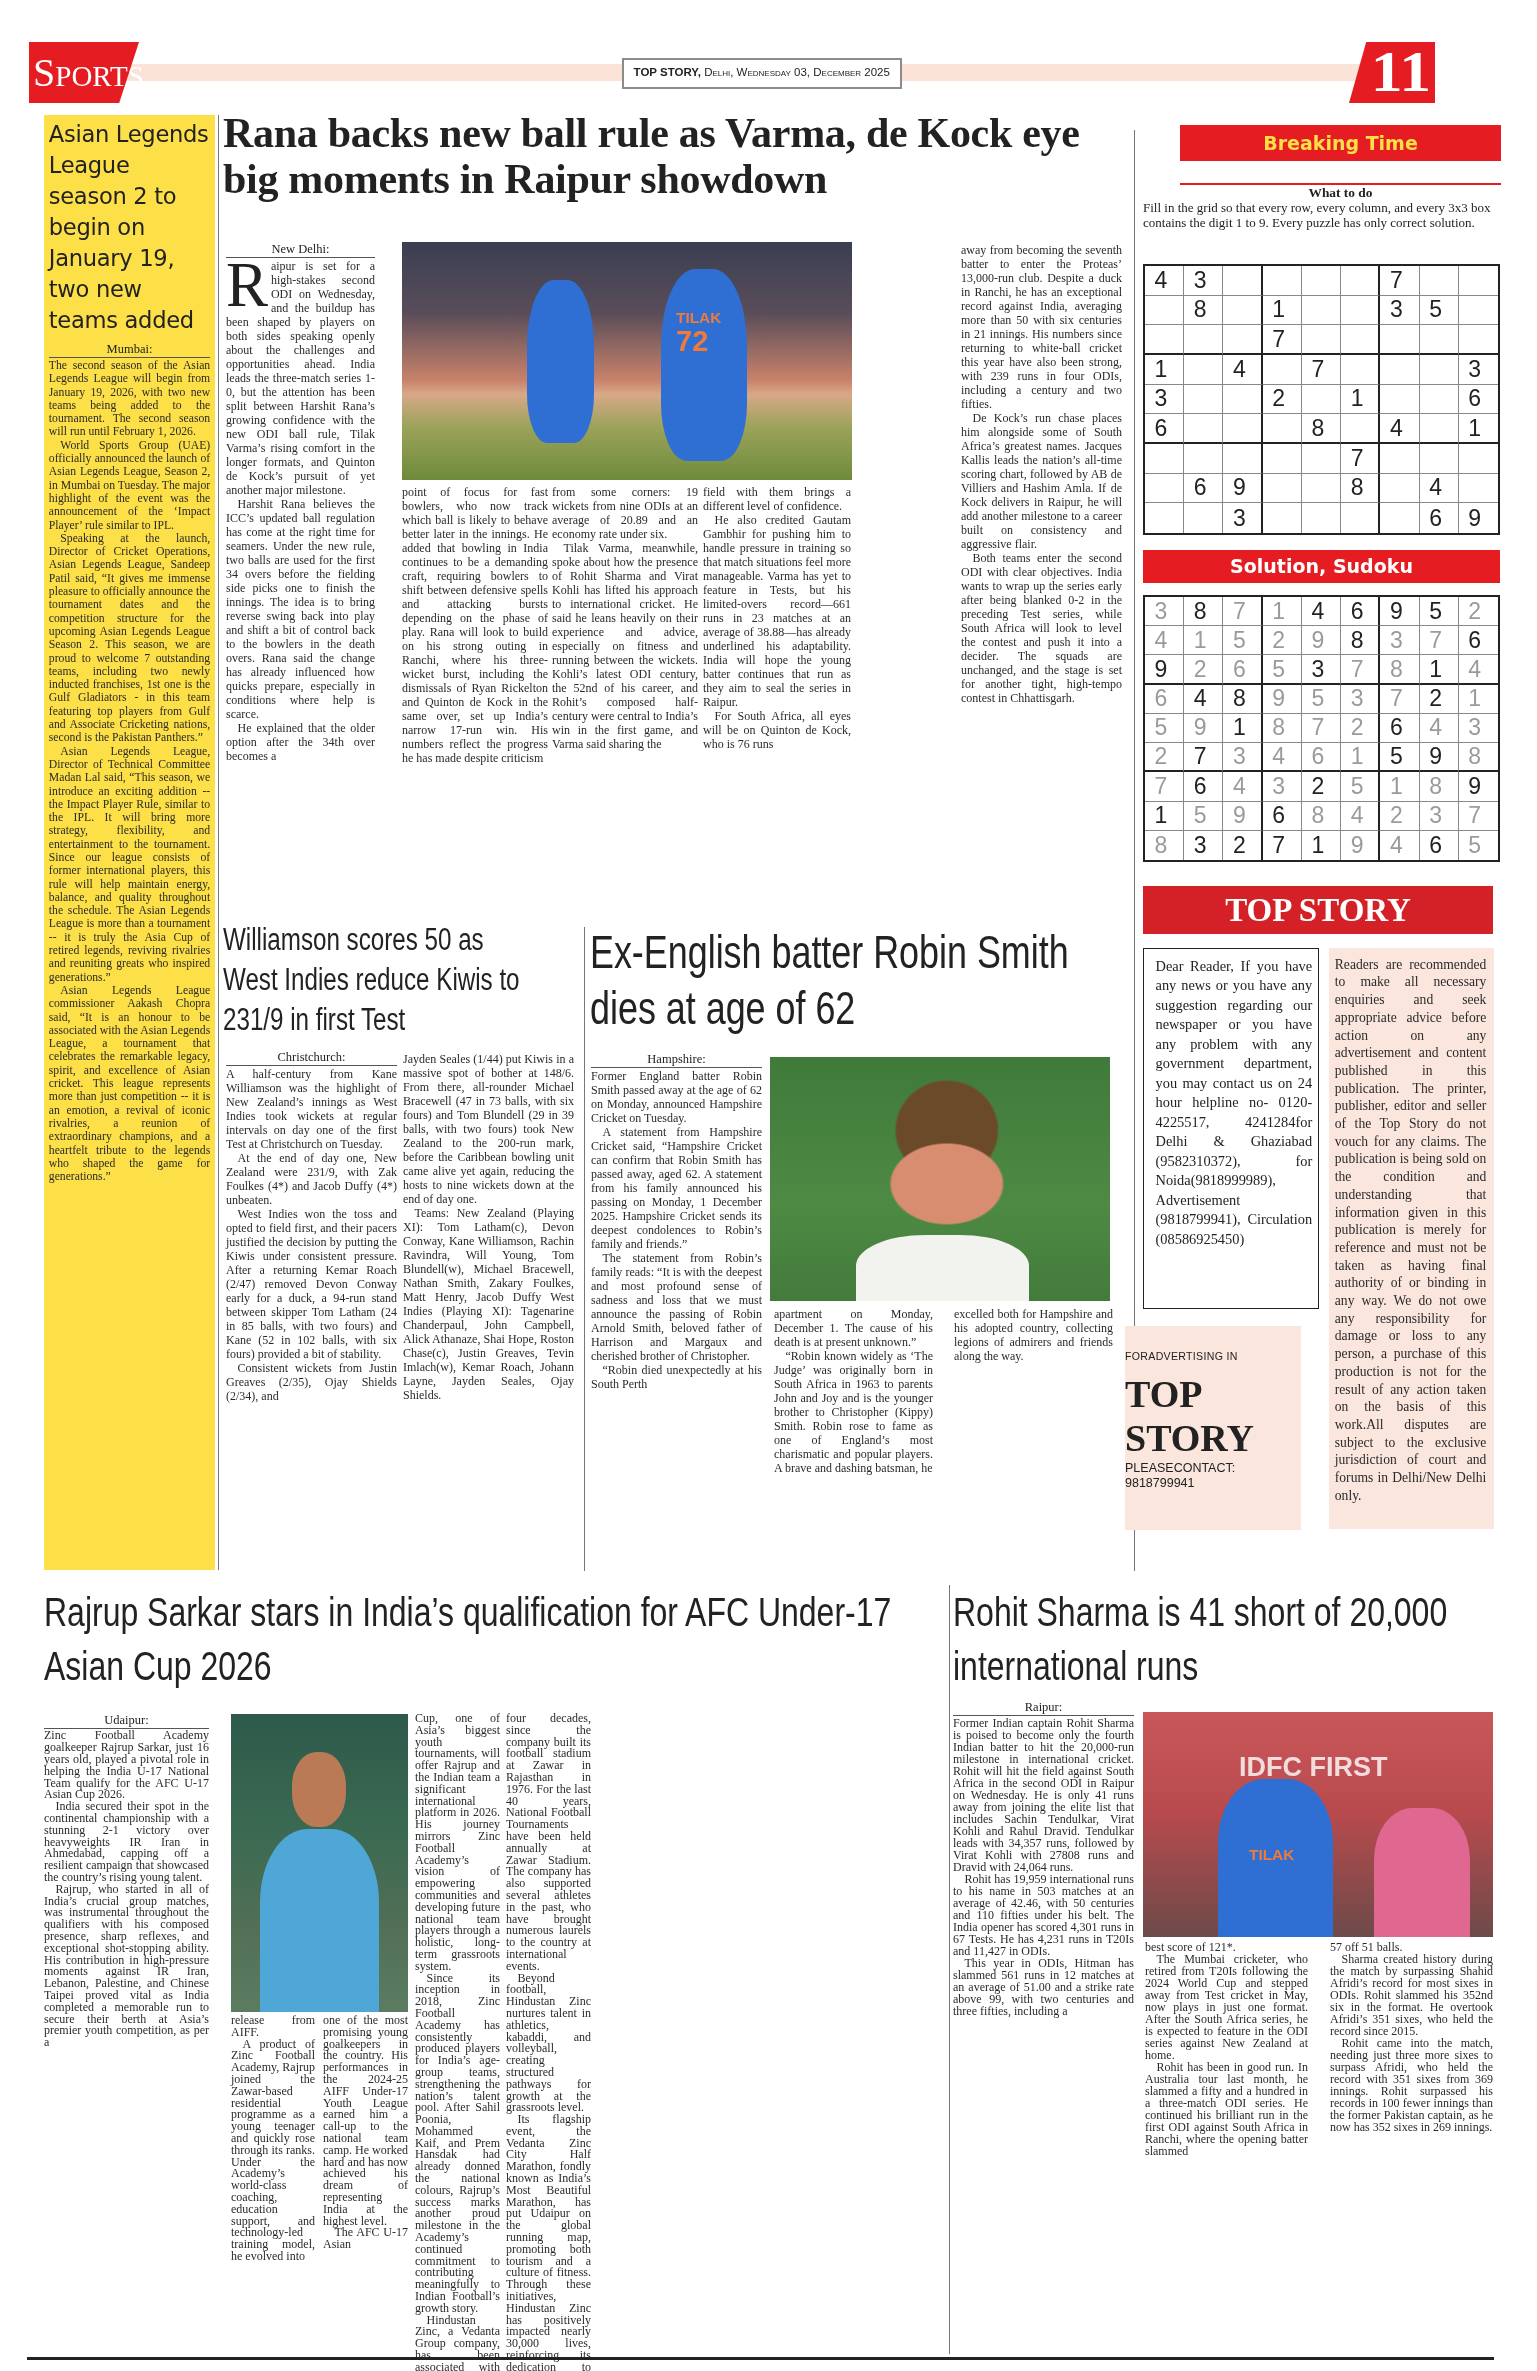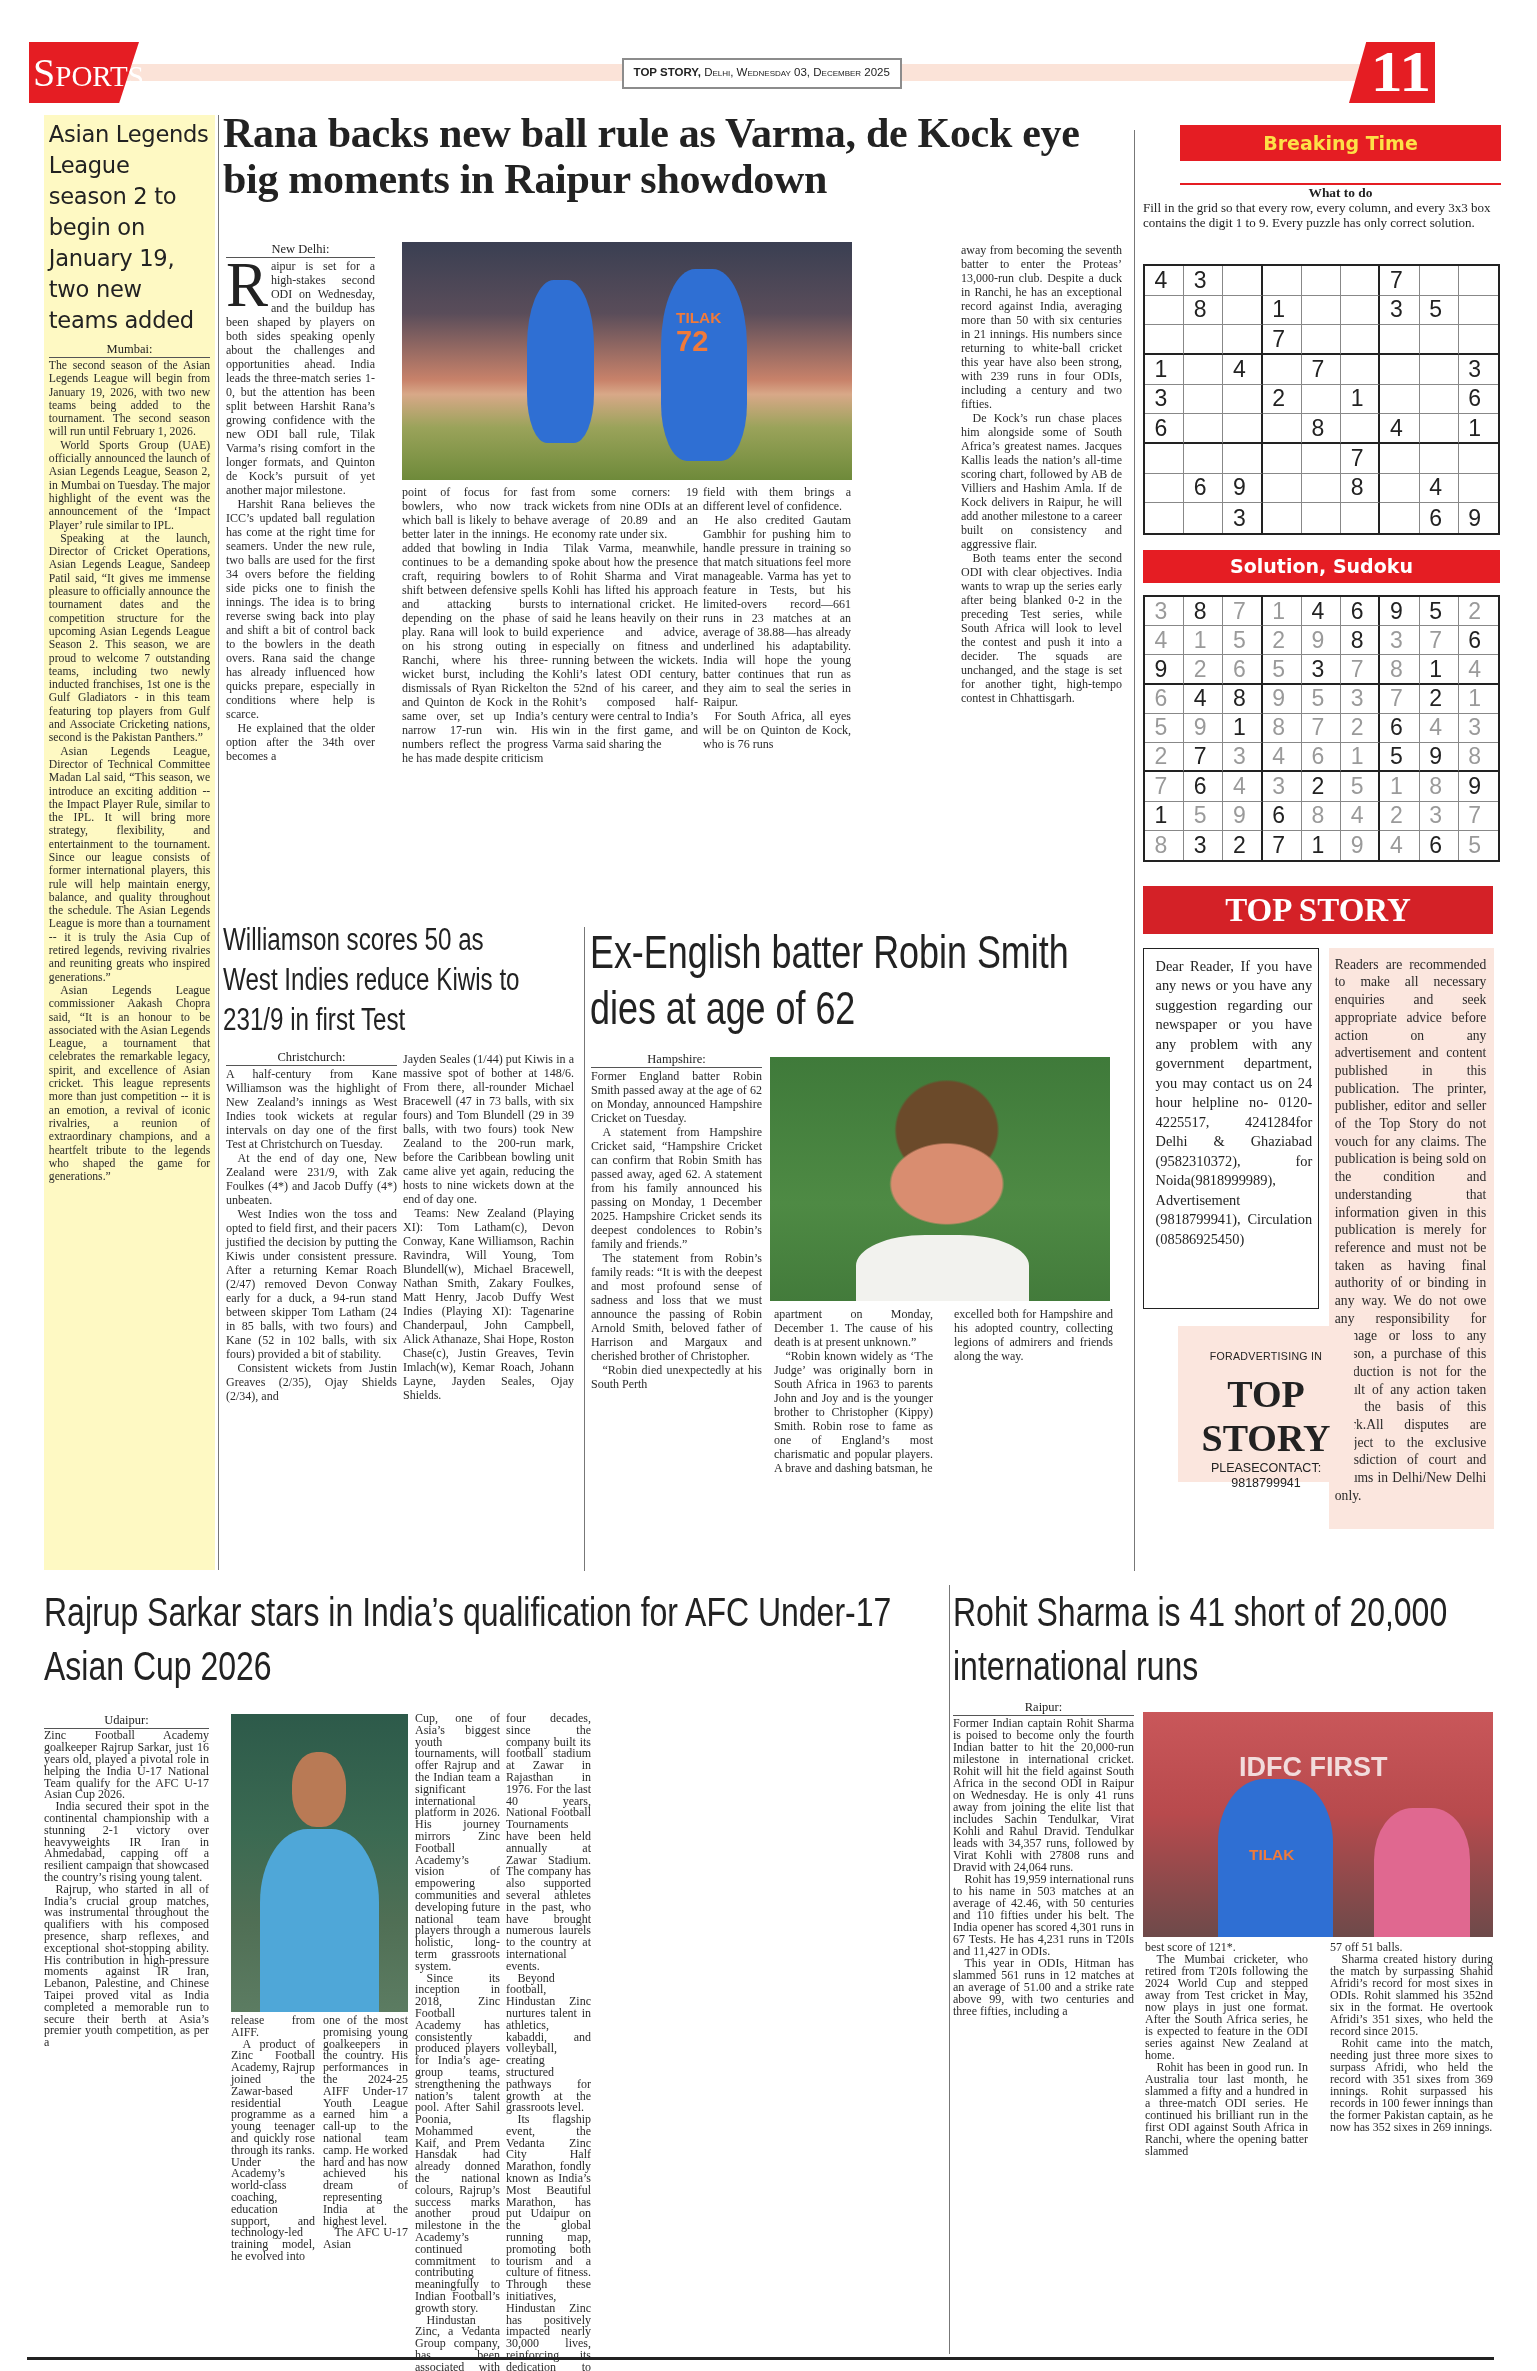--- a/index.html
+++ b/index.html
@@ -22,21 +22,21 @@
   .page-num { left: 1372px; top: 40px; width: 58px; color: #fff; font-family: "Liberation Serif", serif; font-weight: 700; font-size: 58px; line-height: 63px; text-align: center; transform: scaleX(1.1); }
 
   
   .body-text { font-family: "Liberation Serif", "DejaVu Serif", serif; font-size: 12px; line-height: 14px; text-align: justify; color: #2a2a2a; hyphens: auto; }
   .body-text p { text-indent: 11.5px; }
   .body-text p.first { text-indent: 0; }
   .dateline-tag { font-family: "Liberation Serif", serif; font-size: 12.5px; text-align: center; border-bottom: 1px solid #555; line-height: 15.4px; margin-bottom: 1px; }
   .vline { background: #777; width: 1px; }
 
   
-  .left-story { left: 44px; top: 115px; width: 171px; height: 1455px; background: #fef9c3; padding: 3.8px 4.8px; }
+  .left-story { left: 44px; top: 115px; width: 171px; height: 1455px; background: #fde047; padding: 3.8px 4.8px; }
   .left-head { font-family: "DejaVu Sans", sans-serif; font-size: 22.6px; line-height: 31px; color: #222; font-weight: 400; letter-spacing: -0.3px; }
   .left-story .body-text { font-size: 11.7px; line-height: 13.3px; }
 
   
   .lead-head { left: 223px; top: 110px; width: 913px; font-family: "Liberation Serif", serif; font-weight: 700; font-size: 42px; line-height: 46px; color: #222; letter-spacing: -0.3px; }
   .lead-col { top: 242px; width: 149px; }
   .dropcap { float: left; font-family: "Liberation Serif", serif; font-size: 63px; line-height: 48px; margin: 1.9px 2.9px 0 0; color: #222; }
 
   .photo { overflow: hidden; }
   .photo-cricket { left: 402px; top: 242px; width: 450px; height: 238px;
@@ -61,21 +61,21 @@
   .sol-bar { left: 1143px; top: 550px; width: 357px; height: 33px; background: #e51d23; color: #fff; text-align: center;
     font-family: "DejaVu Sans", sans-serif; font-weight: 700; font-size: 19px; line-height: 33px; }
   .solution { left: 1143px; top: 595px; width: 357px; height: 267px; }
 
   .ts-bar { left: 1143px; top: 886px; width: 350px; height: 48px; background: #d42127; color: #fff; text-align: center;
     font-family: "Liberation Serif", serif; font-weight: 700; font-size: 33px; line-height: 48px; }
   .contact-box { left: 1143px; top: 948px; width: 176px; height: 361px; border: 1.9px solid #222; padding: 7.7px 5.8px 0 11.5px;
     font-family: "Liberation Serif", serif; font-size: 14.4px; line-height: 19.5px; text-align: justify; color: #222; }
   .disclaimer { left: 1329px; top: 948px; width: 165px; height: 581px; background: #fbe6de; padding: 7.7px 7.7px 0 5.8px;
     font-family: "Liberation Serif", serif; font-size: 13.6px; line-height: 17.7px; text-align: justify; color: #2a2a2a; }
-  .ad-box { left: 1178px; top: 1326px; width: 176px; height: 156px; background: #fbe6de; text-align: center; color: #222; }
+  .ad-box { left: 1125px; top: 1326px; width: 176px; height: 204px; background: #fbe6de; text-align: left; color: #222; }
   .ad-small { font-family: "Liberation Sans", sans-serif; font-size: 10.6px; margin-top: 24px; letter-spacing: 0.3px; }
   .ad-big { font-family: Liberation Serif, serif; font-weight: 700; font-size: 38px; line-height: 44px; margin-top: 9.6px; }
   .ad-contact { font-family: "Liberation Sans", sans-serif; font-size: 12.5px; line-height: 14.4px; margin-top: 1.9px; }
   .ad-phone { font-family: "Liberation Sans", sans-serif; font-weight: 400; font-size: 12.5px; line-height: 15.4px; }
 
   
   .cond-head { font-family: "Liberation Sans", "DejaVu Sans", sans-serif; font-weight: 400; color: #222; transform-origin: left top; }
   .will-head { left: 223px; top: 920px; width: 403px; font-size: 31px; line-height: 40px; transform: scaleX(0.78); }
   .smith-head { left: 590px; top: 924px; width: 692px; font-size: 46px; line-height: 56px; transform: scaleX(0.78); }
 

